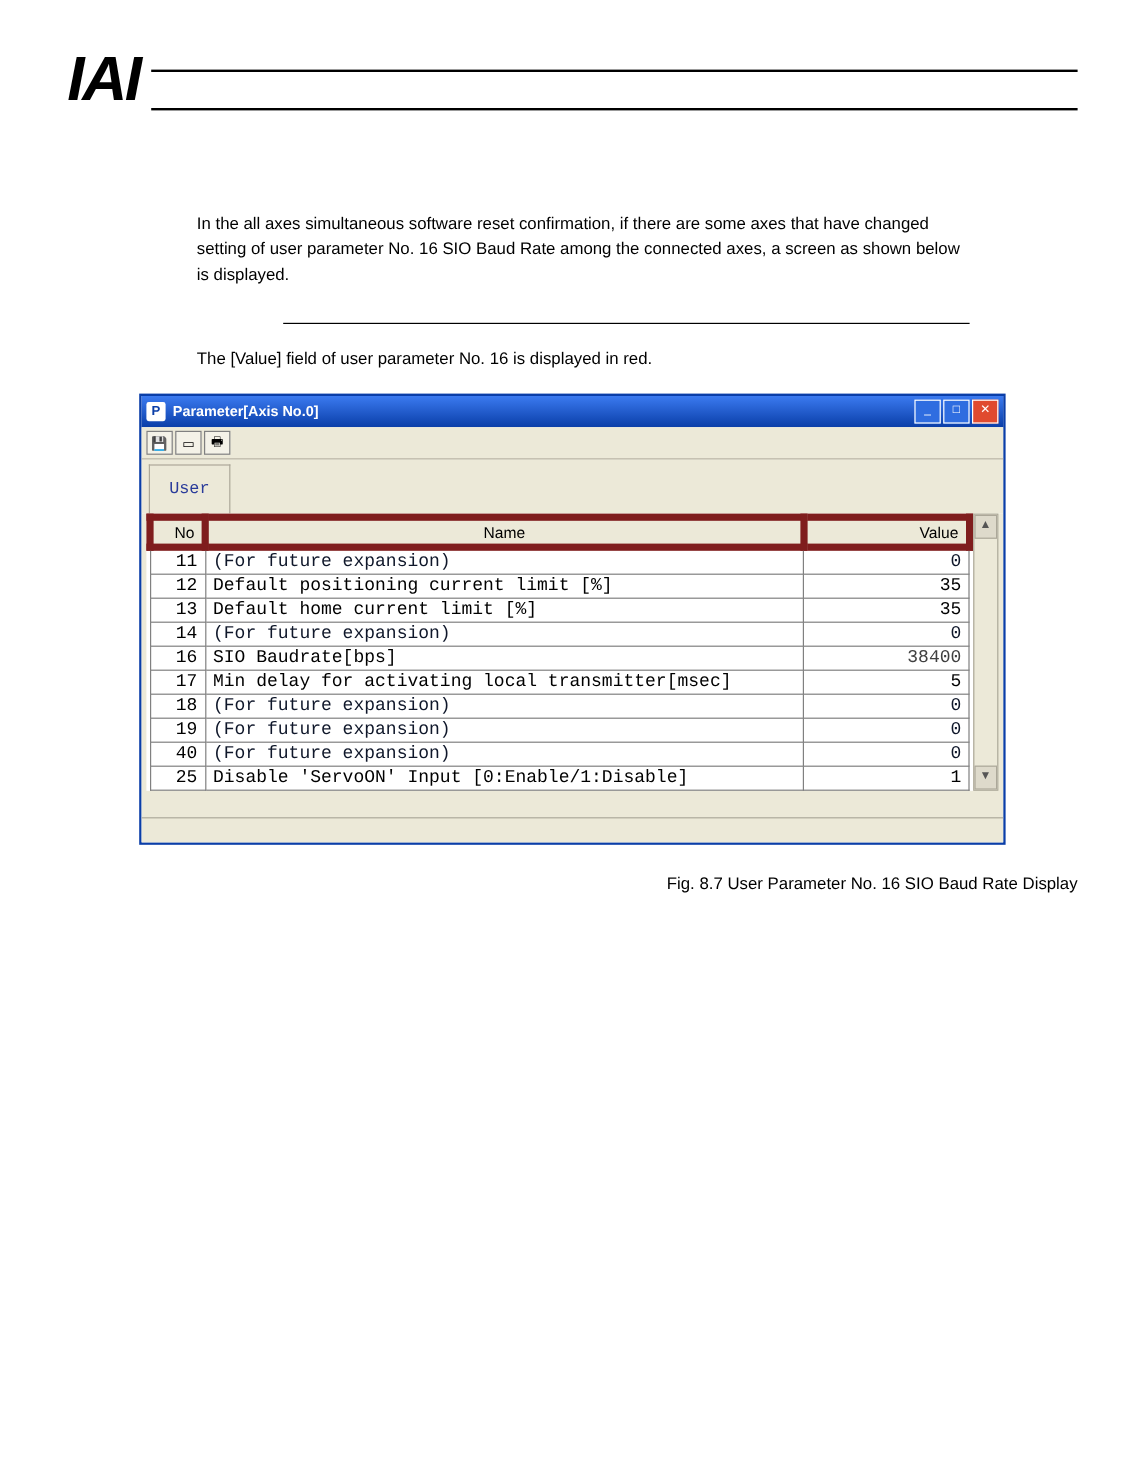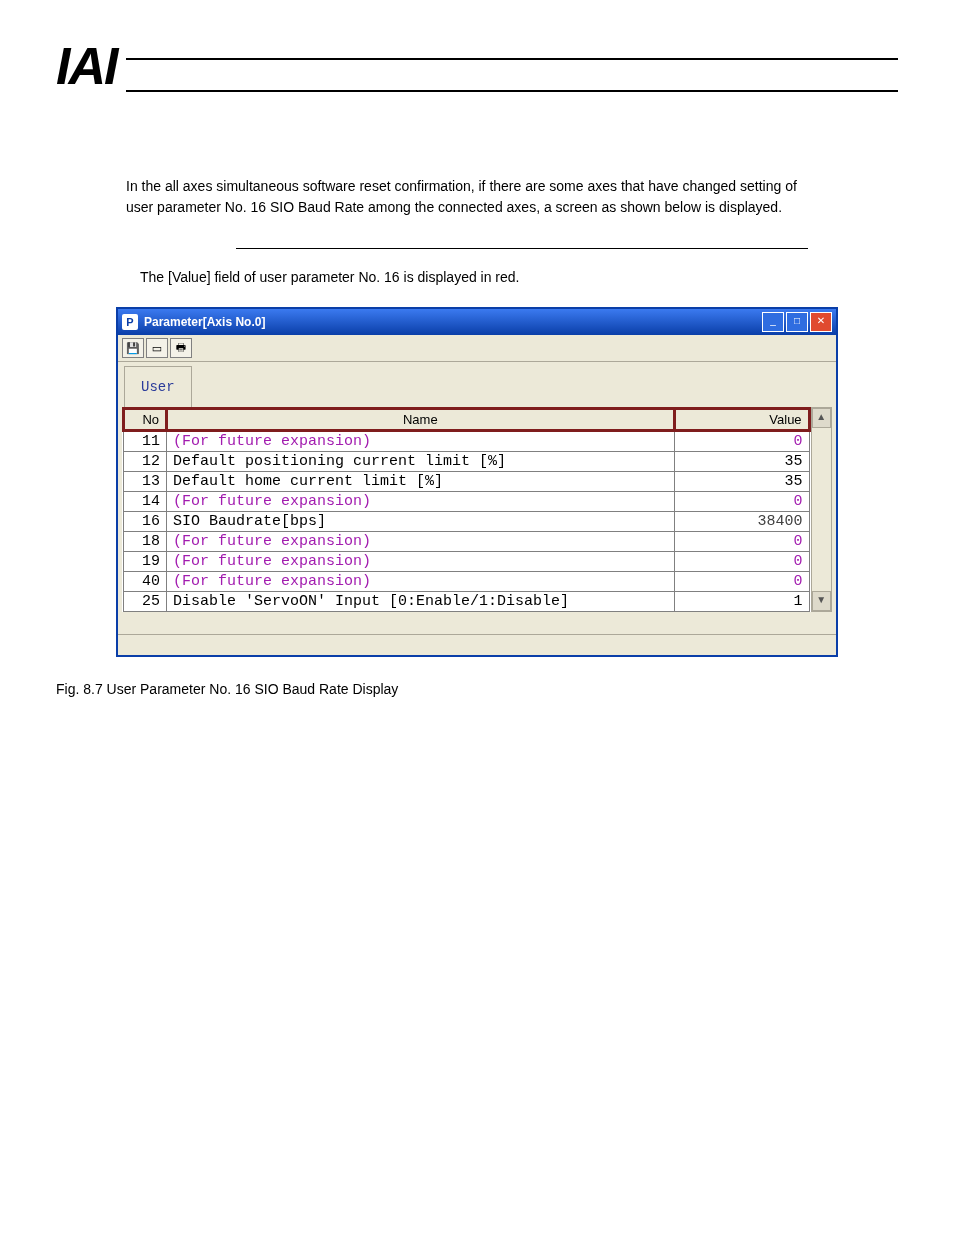--- a/index.html
+++ b/index.html
@@ -4,47 +4,47 @@
 <style>
   body{margin:0;font-family:Arial,Helvetica,sans-serif;background:#fff;width:954px}
   .page{padding:40px 56px 60px 56px}
   
   .banner{display:flex;align-items:flex-end;margin-bottom:84px}
   .logo{font-family:"Arial Black",Arial,sans-serif;font-weight:900;font-style:italic;font-size:52px;letter-spacing:-2px;line-height:1}
   .banner-lines{flex:1;margin-left:10px}
   .hr1{border:0;border-top:2px solid #000;margin:0 0 2px 0}
   .hr2{border:0;border-top:2px solid #000;margin:30px 0 0 0}
   
-  .para{font-size:14px;line-height:1.5;margin:0 90px 30px 70px}
+  .para{font-size:14px;line-height:1.5;margin:0 90px 30px 108px}
   .para-rule{border:0;border-top:1px solid #000;margin:14px 90px 0 180px}
-  .indent-note{font-size:14px;margin:20px 0 22px 84px}
+  .indent-note{font-size:14px;margin:20px 0 22px 108px}
   
   .win{margin:0 60px 24px 60px;border:2px solid #0a3ea8;font-family:Tahoma,Arial,sans-serif;font-size:12px}
   .titlebar{background:linear-gradient(#3b7af0,#0a3ea8);color:#fff;display:flex;align-items:center;height:26px;padding:0 4px}
   .titlebar .ico{width:16px;height:16px;background:#fff;color:#0a3ea8;font-size:11px;font-weight:bold;text-align:center;line-height:16px;margin-right:6px;border-radius:2px}
   .titlebar .title{flex:1;font-weight:bold}
   .winbtn{width:20px;height:18px;margin-left:2px;border:1px solid #fff;background:#2f6de0;color:#fff;font-size:10px;line-height:16px;text-align:center}
   .winbtn.close{background:#e04a2f}
   .toolbar{background:#ece9d8;border-bottom:1px solid #aca899;padding:3px 4px;display:flex;gap:2px}
   .tbtn{width:20px;height:18px;border:1px solid #808080;background:#f4f2e8;display:flex;align-items:center;justify-content:center;font-size:11px}
   .tabbar{background:#ece9d8;padding:4px 6px 0 6px}
   .tab{display:inline-block;border:1px solid #aca899;border-bottom:none;background:#ece9d8;color:#2a3b9a;font-family:"Courier New",monospace;font-size:14px;padding:12px 16px}
   .grid-wrap{background:#ece9d8;padding:0 4px 22px 4px;display:flex}
   table.grid{border-collapse:collapse;width:100%;background:#fff;font-family:"Courier New",monospace;font-size:15px}
-  table.grid th{background:#ece9d8;border:3px solid #7f1d1d;font-family:Arial;font-weight:normal;font-size:13px;padding:2px 6px}
+  table.grid th{background:#ece9d8;border:6px solid #7f1d1d;font-family:Arial;font-weight:normal;font-size:13px;padding:2px 6px}
   table.grid td{border:1px solid #808080;padding:1px 6px;white-space:nowrap}
   .col-no{width:28px;text-align:right}
   .col-val{width:120px;text-align:right}
-  .dim{color:#a21caf}
+  .dim{color:#0f172a}
   .red{color:#404040}
   .vscroll{width:20px;background:#ece9d8;border:1px solid #aca899;display:flex;flex-direction:column;justify-content:space-between}
   .sbtn{height:18px;background:#dedacb;border:1px solid #aca899;text-align:center;font-size:10px;line-height:16px;color:#555}
   .status{height:20px;background:#ece9d8;border-top:1px solid #aca899}
   
-  .fig{font-size:14px;text-align:left;margin-top:6px}
+  .fig{font-size:14px;text-align:right;margin-top:6px}
 </style>
 </head>
 <body>
 
 <div class="page">
   <div class="banner">
     <span class="logo">IAI</span>
     <div class="banner-lines">
       <hr class="hr1">
         <hr class="hr2">
@@ -100,20 +100,25 @@
               <td class="col-no">14</td>
               <td class="dim">(For future expansion)</td>
               <td class="col-val dim">0</td>
             </tr>
             <tr>
               <td class="col-no">16</td>
               <td>SIO Baudrate[bps]</td>
               <td class="col-val red">38400</td>
             </tr>
             <tr>
+              <td class="col-no">17</td>
+              <td>Min delay for activating local transmitter[msec]</td>
+              <td class="col-val">5</td>
+            </tr>
+            <tr>
               <td class="col-no">18</td>
               <td class="dim">(For future expansion)</td>
               <td class="col-val dim">0</td>
             </tr>
             <tr>
               <td class="col-no">19</td>
               <td class="dim">(For future expansion)</td>
               <td class="col-val dim">0</td>
             </tr>
             <tr>

